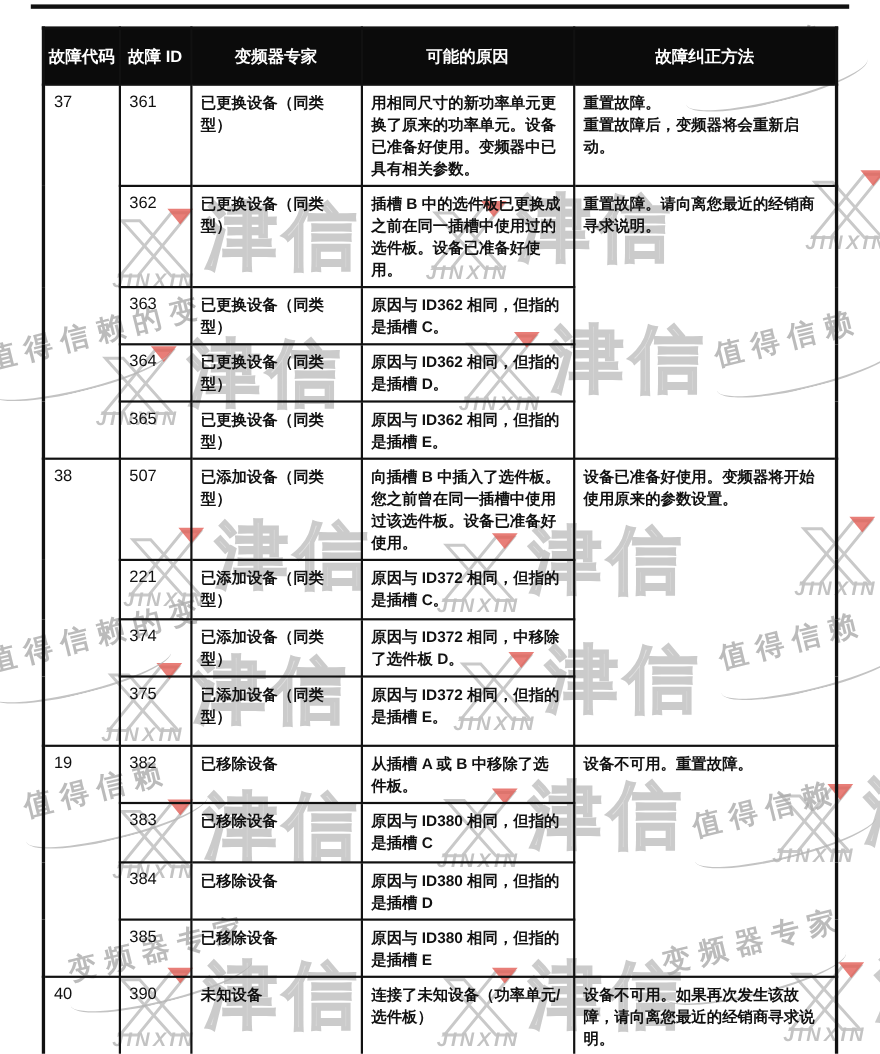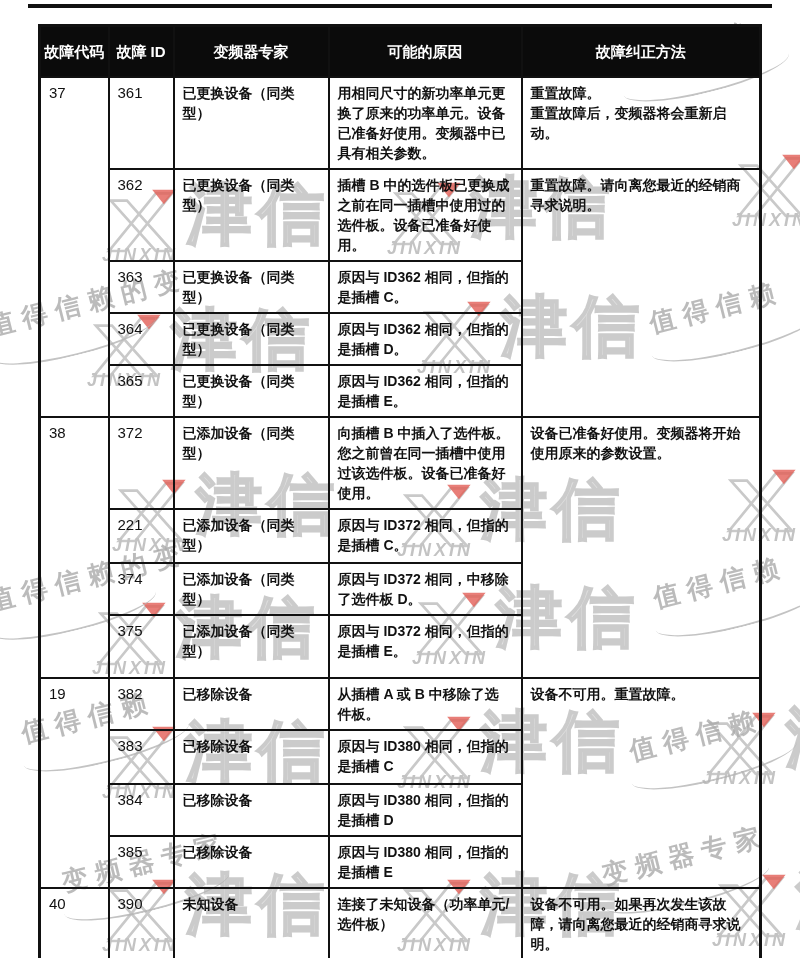--- a/index.html
+++ b/index.html
@@ -308,21 +308,21 @@
       <td>原因与 ID362 相同，但指的是插槽 D。</td>
     </tr>
     <tr style="height:52px">
       <td class="num">365</td>
       <td>已更换设备（同类型）</td>
       <td>原因与 ID362 相同，但指的是插槽 E。</td>
     </tr>
 
     <tr style="height:88px">
       <td class="num" rowspan="4">38</td>
-      <td class="num">372</td>
+      <td class="num">507</td>
       <td>已添加设备（同类型）</td>
       <td>向插槽 B 中插入了选件板。您之前曾在同一插槽中使用过该选件板。设备已准备好使用。</td>
       <td rowspan="4">设备已准备好使用。变频器将开始使用原来的参数设置。</td>
     </tr>
     <tr style="height:54px">
       <td class="num">221</td>
       <td>已添加设备（同类型）</td>
       <td>原因与 ID372 相同，但指的是插槽 C。</td>
     </tr>
     <tr style="height:51px">

